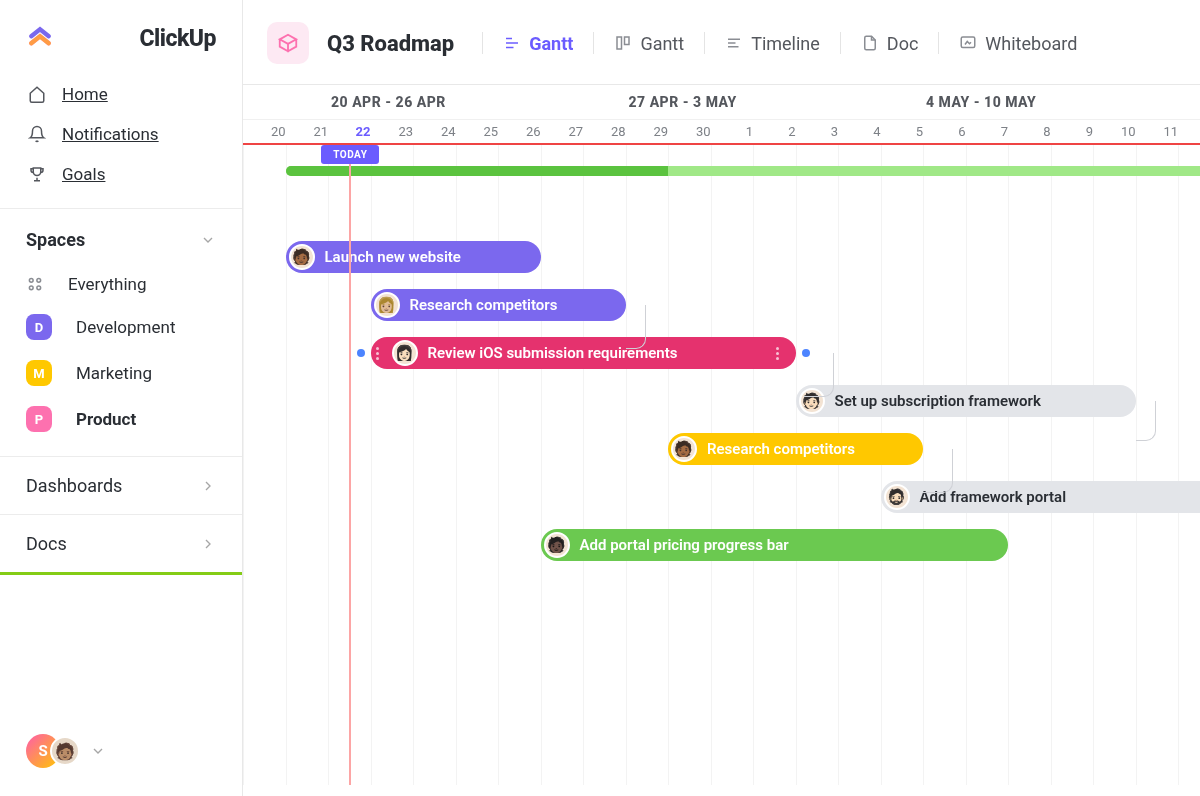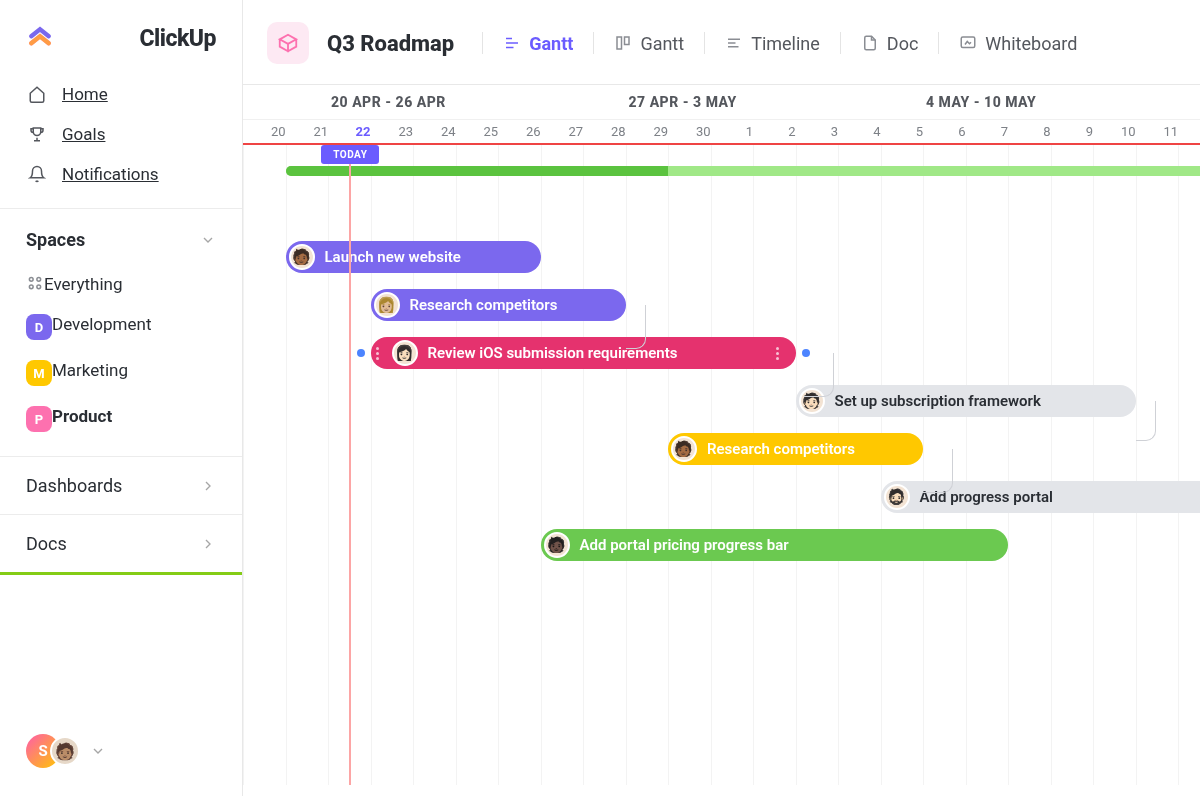--- a/index.html
+++ b/index.html
@@ -13,21 +13,21 @@
 .logo-text { font-size: 23px; font-weight: 800; letter-spacing: -0.5px; }
 .nav { padding: 4px 0 14px; text-decoration: underline; }
 .nav-item { display: flex; align-items: center; gap: 16px; padding: 10px 28px; font-size: 17px; color: #2a2e34; cursor: pointer; }
 .nav-item svg { width: 18px; height: 18px; stroke: #54575d; }
 
 .section { border-top: 1px solid #ececec; }
 .section-header { display: flex; align-items: center; justify-content: space-between; padding: 20px 26px 14px; font-size: 18px; font-weight: 700; cursor: pointer; }
 .chevron { width: 16px; height: 16px; stroke: #a6a6a6; }
 
 .space-list { padding: 0 0 14px; }
-.space-item { display: flex; gap: 0; padding: 10px 26px; font-size: 17px; cursor: pointer; }
+.space-item { display: flex; align-items: center; gap: 24px; padding: 10px 26px; font-size: 17px; cursor: pointer; }
 .space-item.active { font-weight: 700; }
 .space-badge { width: 26px; height: 26px; border-radius: 8px; display: flex; align-items: center; justify-content: center; font-size: 13px; font-weight: 700; color: #fff; }
 .space-everything svg { width: 18px; height: 18px; }
 
 .collapsible { display: flex; align-items: center; justify-content: space-between; padding: 18px 26px; font-size: 18px; border-top: 1px solid #ececec; cursor: pointer; }
 
 .sidebar-footer { margin-top: auto; padding: 18px 26px 28px; display: flex; align-items: center; gap: 0; }
 .avatar-badge { width: 34px; height: 34px; border-radius: 50%; display: flex; align-items: center; justify-content: center; font-weight: 700; color: #fff; font-size: 15px; }
 .avatar-img { width: 30px; height: 30px; border-radius: 50%; background: #e6d8c8; margin-left: -10px; border: 2px solid #fff; display:flex;align-items:center;justify-content:center;font-size:16px; }
 .sidebar-footer .chev { margin-left: 10px; }
@@ -86,29 +86,29 @@
 
     <nav class="nav">
       <div class="nav-item">
         <svg viewBox="0 0 24 24" fill="none" stroke-width="2">
             <path d="M3 11l9-8 9 8v10a2 2 0 01-2 2H5a2 2 0 01-2-2z"></path>
           </svg>
         <span>Home</span>
       </div>
       <div class="nav-item">
         <svg viewBox="0 0 24 24" fill="none" stroke-width="2">
-            <path d="M8 21h8M12 17v4M7 4h10v5a5 5 0 01-10 0zM7 5H4v2a3 3 0 003 3M17 5h3v2a3 3 0 01-3 3"></path>
-          </svg>
-        <span>Goals</span>
+            <path d="M18 8a6 6 0 10-12 0c0 7-3 9-3 9h18s-3-2-3-9M13.7 21a2 2 0 01-3.4 0"></path>
+          </svg>
+        <span>Notifications</span>
       </div>
       <div class="nav-item">
         <svg viewBox="0 0 24 24" fill="none" stroke-width="2">
-            <path d="M18 8a6 6 0 10-12 0c0 7-3 9-3 9h18s-3-2-3-9M13.7 21a2 2 0 01-3.4 0"></path>
-          </svg>
-        <span>Notifications</span>
+            <path d="M8 21h8M12 17v4M7 4h10v5a5 5 0 01-10 0zM7 5H4v2a3 3 0 003 3M17 5h3v2a3 3 0 01-3 3"></path>
+          </svg>
+        <span>Goals</span>
       </div>
     </nav>
 
     <div class="section">
       <div class="section-header">
         <span>Spaces</span>
         <svg class="chevron" viewBox="0 0 24 24" fill="none" stroke-width="2">
             <path d="M6 9l6 6 6-6"></path>
           </svg>
       </div>
@@ -300,21 +300,21 @@
           <div class="task gray" style="left: 552.5px; width: 340px; top: 240px;">
             <div class="av">🧑🏻</div>
             <span>Set up subscription framework</span>
           </div>
           <div class="task" style="background: rgb(255, 200, 0); left: 425px; width: 255px; top: 288px;">
             <div class="av">🧑🏾</div>
             <span>Research competitors</span>
           </div>
           <div class="task gray" style="left: 637.5px; width: 382.5px; top: 336px;">
             <div class="av">🧔🏻</div>
-            <span>Add progress portal</span>
+            <span>Add framework portal</span>
           </div>
           <div class="task" style="background: rgb(107, 201, 80); left: 297.5px; width: 467.5px; top: 384px;">
             <div class="av">🧑🏿</div>
             <span>Add portal pricing progress bar</span>
           </div>
           <div class="connector down" style="left: 382.5px; top: 160px; width: 20px; height: 44px;"></div>
           <div class="connector down" style="left: 560.5px; top: 208px; width: 30px; height: 44px;"></div>
           <div class="connector down" style="left: 680px; top: 304px; width: 30px; height: 44px;"></div>
           <div class="connector down" style="left: 892.5px; top: 256px; width: 20px; height: 40px;"></div>
         </div>

